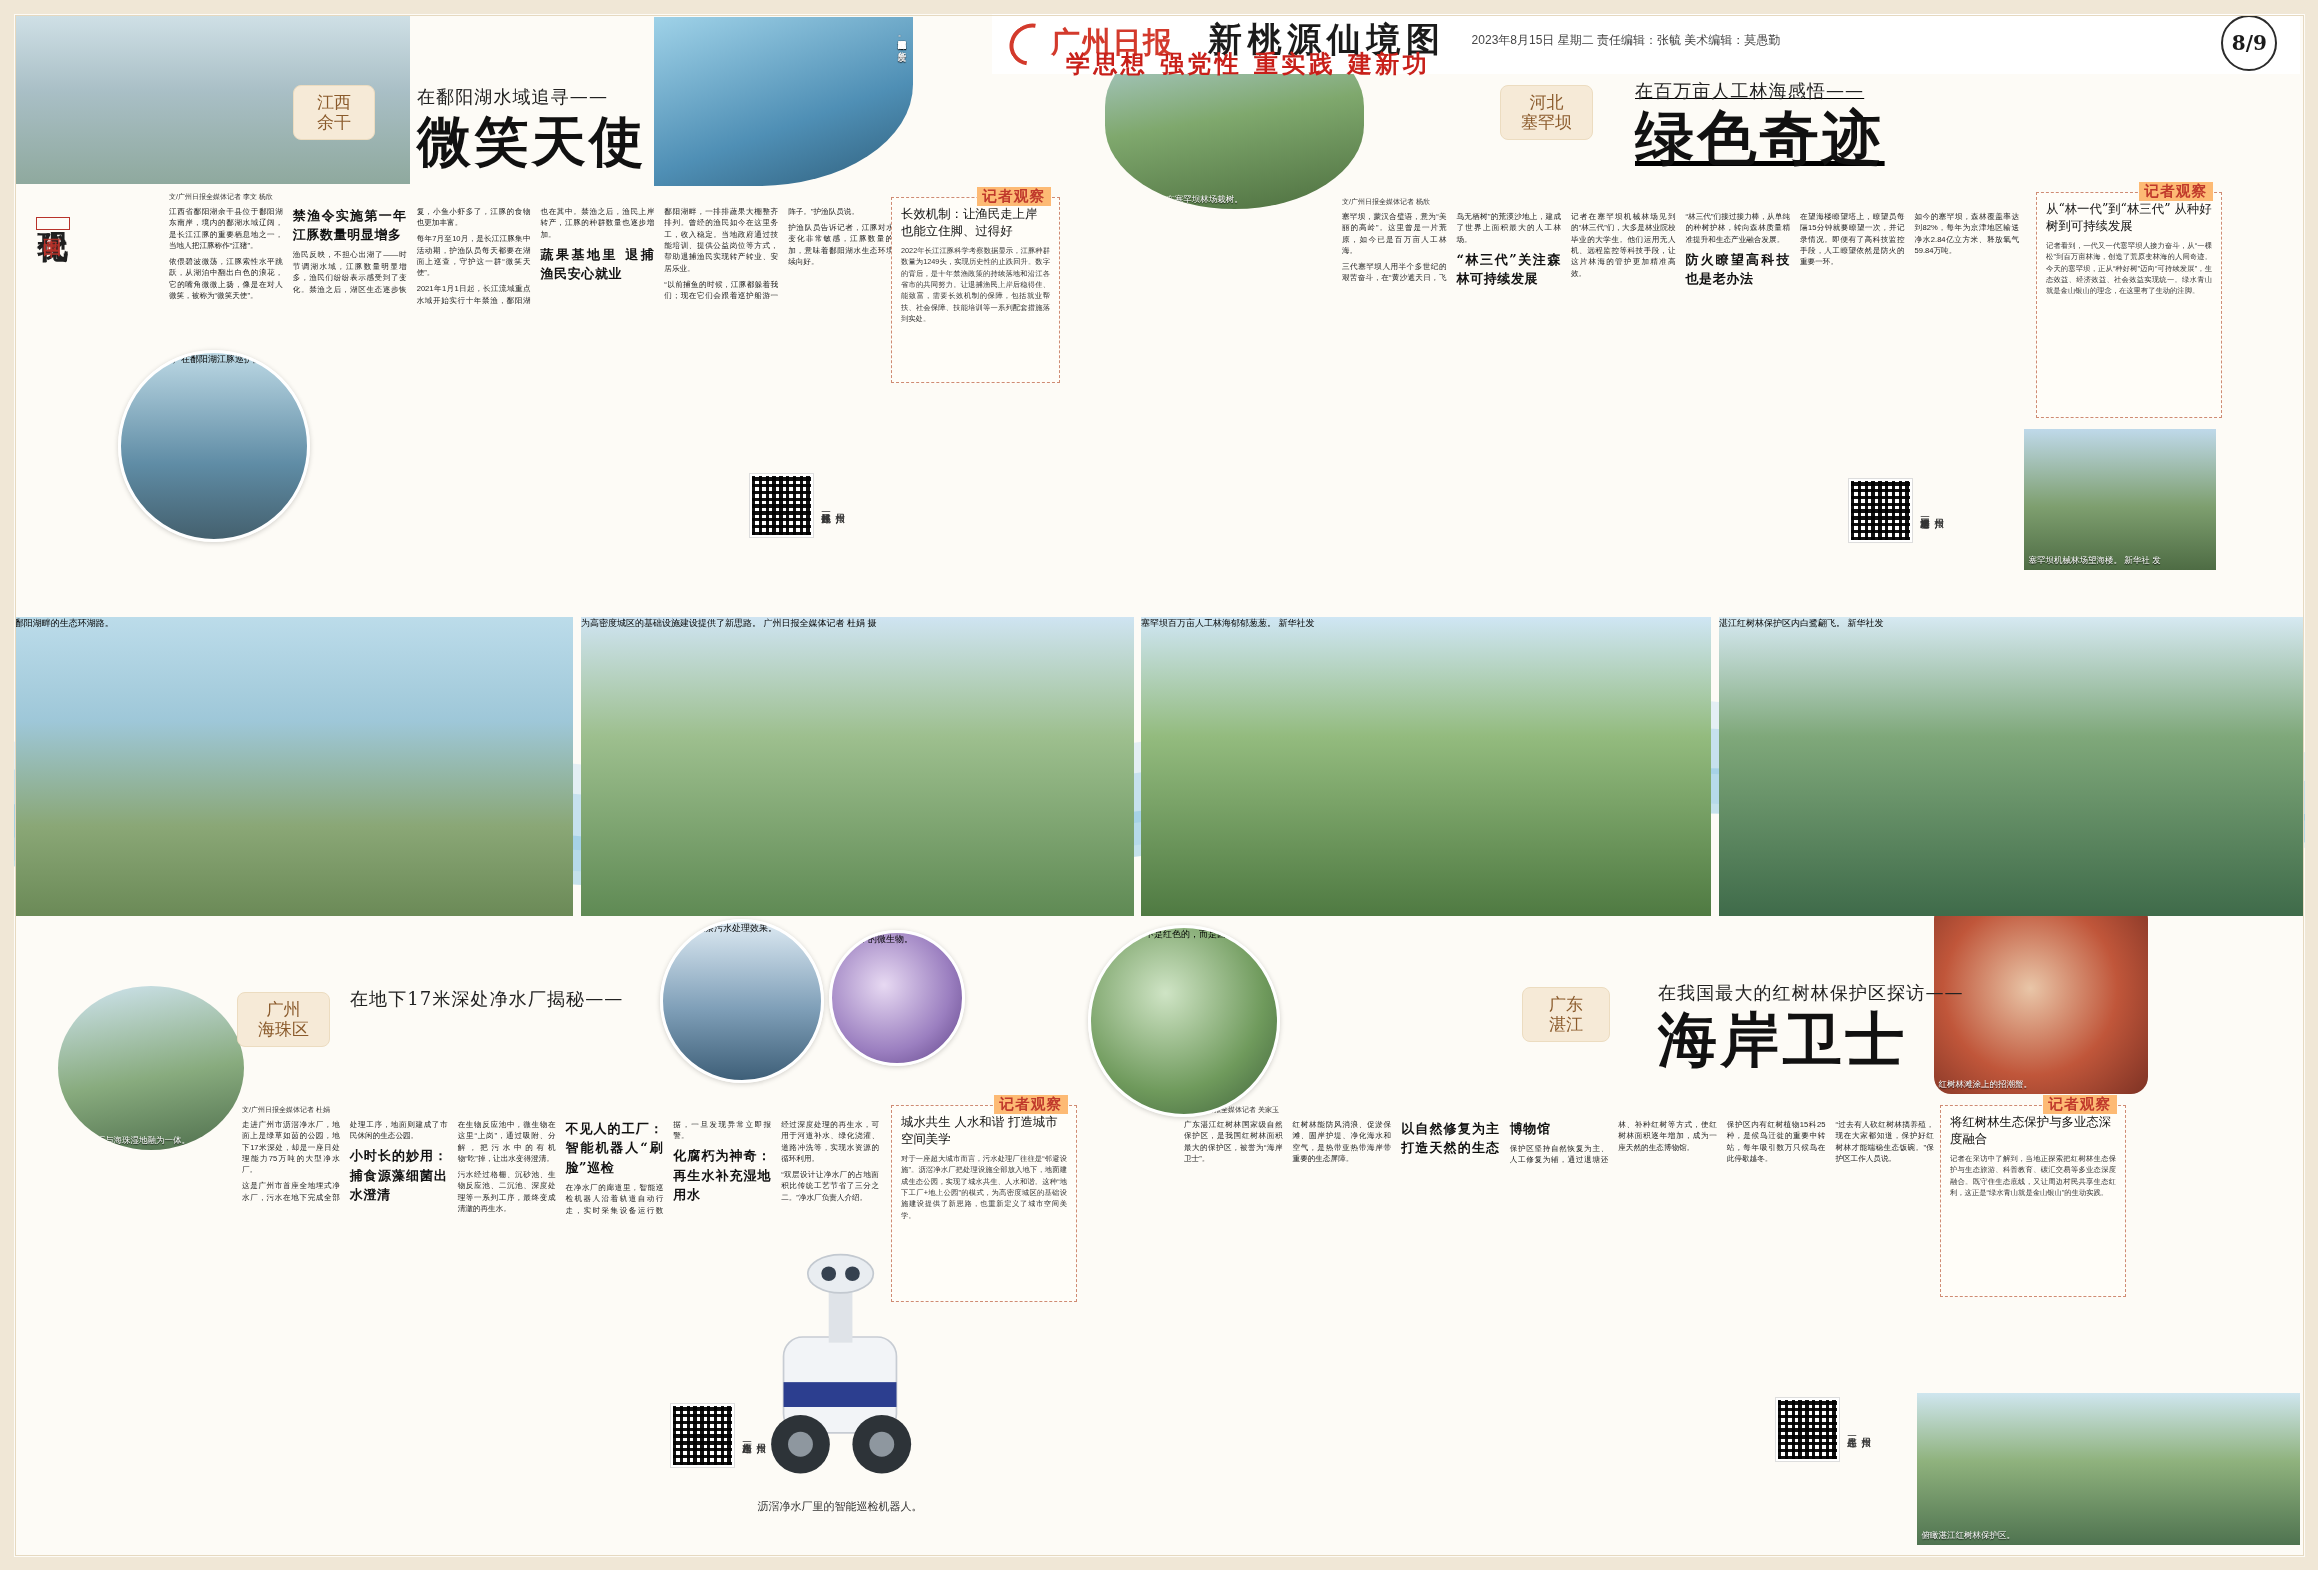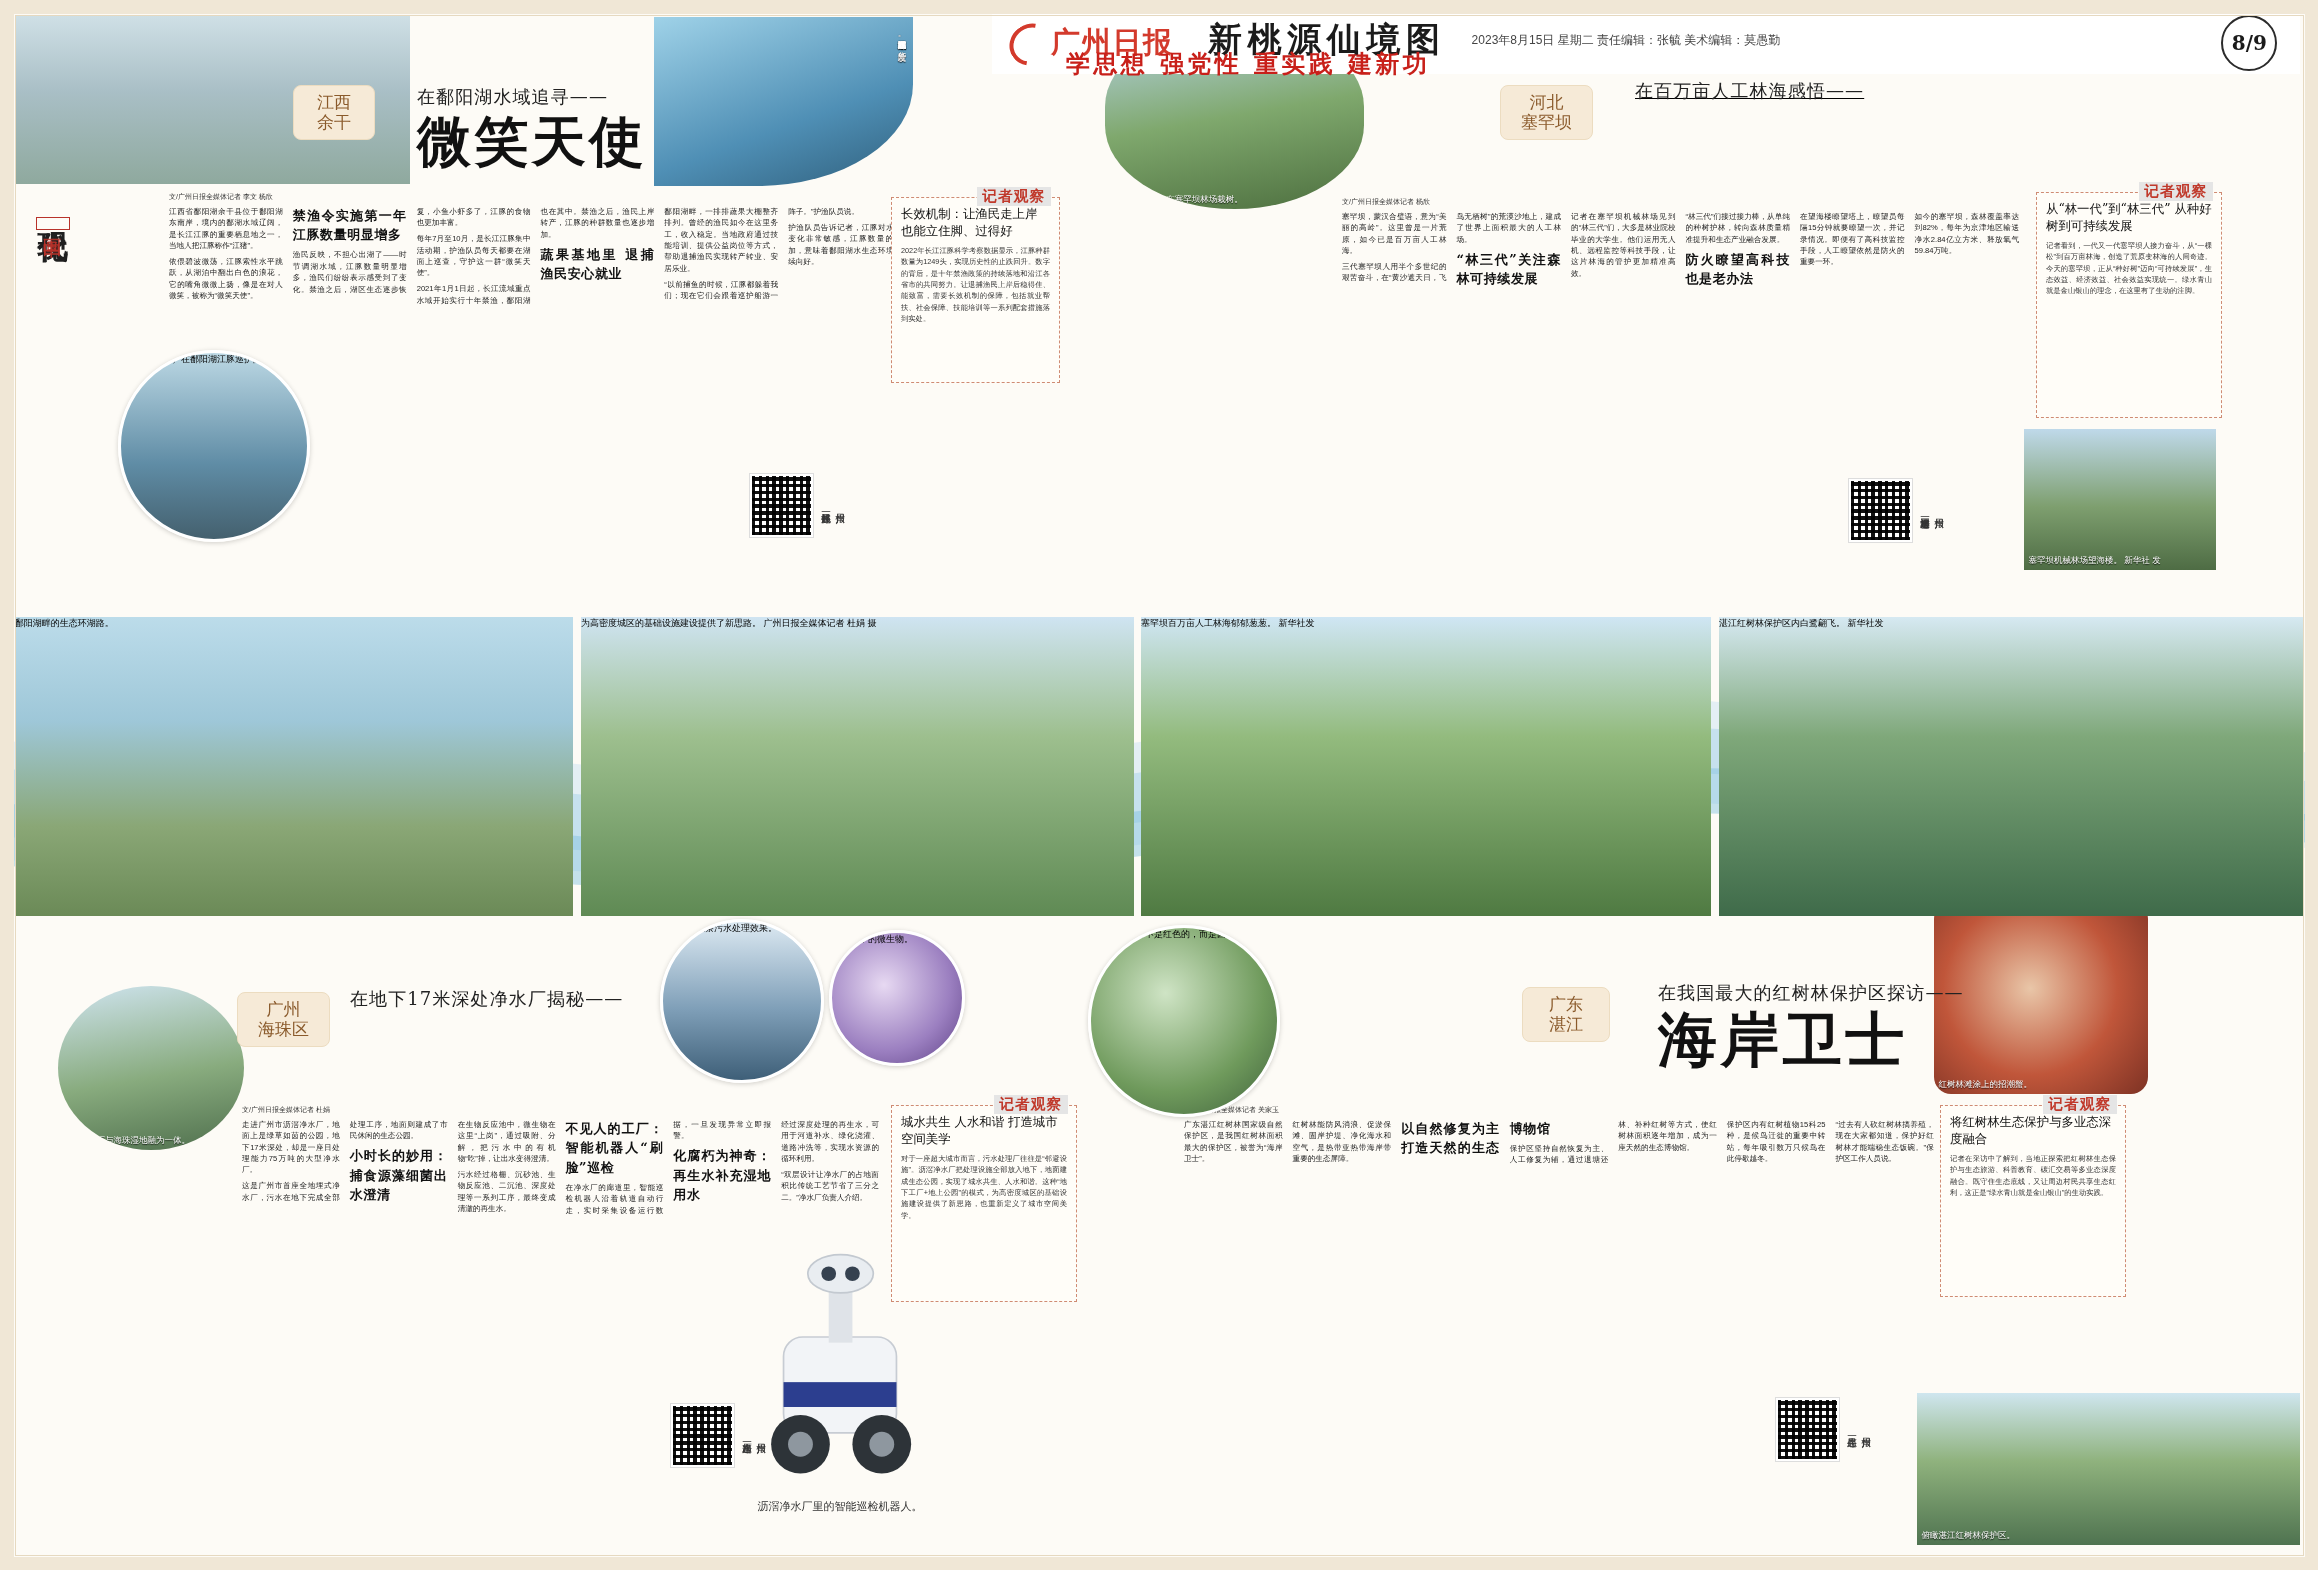--- a/index.html
+++ b/index.html
@@ -57,21 +57,21 @@
     font-family:"DejaVu Serif",serif;border:1.1px solid #ecdcc0;}
 
   .colwrap{position:absolute;z-index:20;}
   .cols{column-gap:10px;color:#222;font-size:7.6px;line-height:1.5;text-align:justify;}
   .cols p{margin:0 0 4.5px 0;}
   .subhead{font-size:13px;font-weight:bold;color:#111;margin:2.3px 0 4.5px 0;
     font-family:"DejaVu Serif",serif;letter-spacing:0.6px;}
 
   
   .obs{position:absolute;z-index:25;border:1.1px dashed #cf8b73;background:#fffdf8;padding:8px 9px;box-sizing:border-box;}
-  .obs .obs-tag{position:absolute;right:8px;top:-11.3px;background:#e5e5e5;padding:0 5.6px;
+  .obs .obs-tag{position:absolute;right:8px;top:-11.3px;background:#fdba74;padding:0 5.6px;
     color:#c0392b;font-size:14.7px;font-weight:bold;font-family:Liberation Sans, sans-serif;letter-spacing:1.1px;}
   .obs .obs-title{font-size:12.4px;font-weight:normal;color:#111;line-height:1.35;margin-bottom:5.6px;
     font-family:"DejaVu Serif",serif;}
   .obs .obs-body{font-size:7.3px;line-height:1.55;color:#333;text-align:justify;}
 
   .boxnote{position:absolute;z-index:25;border:1.1px solid #e0c9a6;background:#fffdf7;padding:6.8px 8px;box-sizing:border-box;}
   .boxnote .bn-title{font-size:12px;font-weight:bold;color:#b8322a;margin-bottom:4.5px;
     font-family:"DejaVu Serif",serif;line-height:1.35;}
   .boxnote .bn-body{font-size:7.3px;line-height:1.55;color:#333;text-align:justify;}
 
@@ -169,20 +169,21 @@
     <div class="qr-label" style="white-space:pre-line;">广州日报
 一起寻找长江豚</div>
   </div>
 
   <div class="photo" style="left:1105px;top:22.6px;width:259px;height:186px;border-radius:50%/45%;background:linear-gradient(170deg,#b9d5ea,#7fa86d 50%,#4d6f3f);">
     <div class="cap">“林三代”（左）在塞罕坝林场栽树。</div>
   </div>
 
   <div class="headline big" style="left:1635px;top:79px;width:395px;text-decoration:underline;">
     <div class="kicker">在百万亩人工林海感悟——</div>
+    <div class="main">绿色奇迹</div>
   </div>
   <div class="placetag" style="left:1500px;top:85px;width:73px;white-space:pre-line;">河北
 塞罕坝</div>
 
   <div class="colwrap" style="left:1342px;top:197px;width:677px;height:361px;">
     <div class="smalltext" style="margin-bottom:3.4px;">文/广州日报全媒体记者 杨欣</div>
     <div class="cols" style="column-count:6;height:338px;">
       <p>塞罕坝，蒙汉合璧语，意为“美丽的高岭”。这里曾是一片荒原，如今已是百万亩人工林海。</p>
       <p>三代塞罕坝人用半个多世纪的艰苦奋斗，在“黄沙遮天日，飞鸟无栖树”的荒漠沙地上，建成了世界上面积最大的人工林场。</p>
       <div class="subhead">“林三代”关注森林可持续发展</div>

